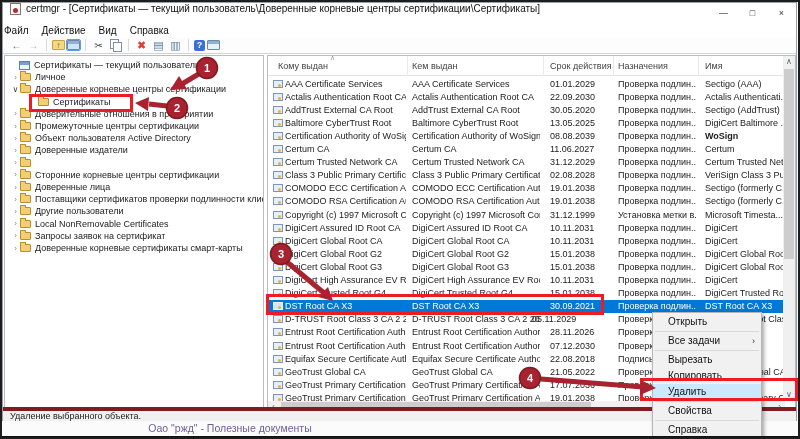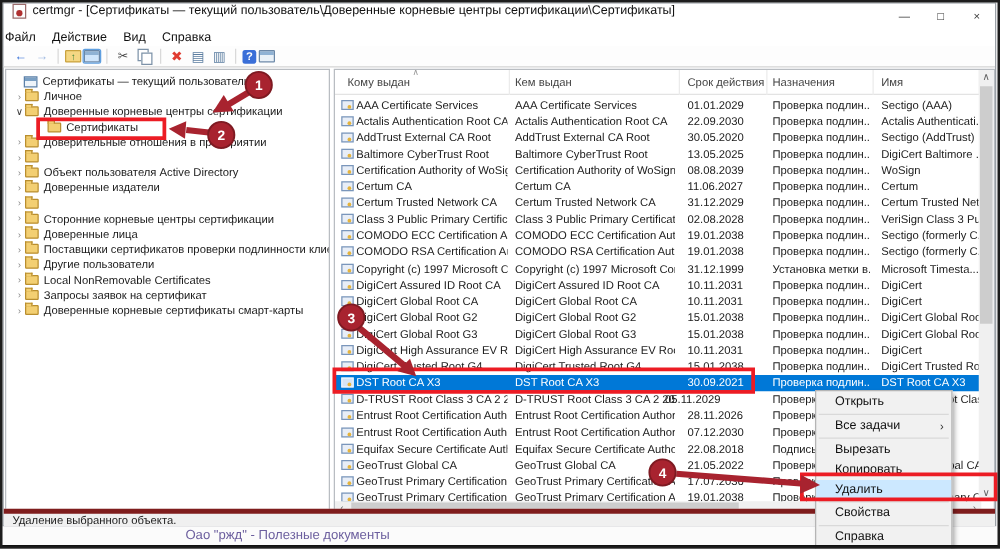--- a/index.html
+++ b/index.html
@@ -144,20 +144,21 @@
           <span>Сертификаты</span>
         </div>
         <div class="tree-row" style="top: 51.8px; padding-left: 6px;">
           <span class="tw">›</span>
           <span class="ti-f"></span>
           <span>Доверительные отношения в предприятии</span>
         </div>
         <div class="tree-row" style="top: 64px; padding-left: 6px;">
           <span class="tw">›</span>
           <span class="ti-f"></span>
+          <span>Промежуточные центры сертификации</span>
         </div>
         <div class="tree-row" style="top: 76.2px; padding-left: 6px;">
           <span class="tw">›</span>
           <span class="ti-f"></span>
           <span>Объект пользователя Active Directory</span>
         </div>
         <div class="tree-row" style="top: 88.4px; padding-left: 6px;">
           <span class="tw">›</span>
           <span class="ti-f"></span>
           <span>Доверенные издатели</span>
@@ -235,21 +236,21 @@
             <span class="lcell" style="left: 282px; width: 62px;">13.05.2025</span>
             <span class="lcell" style="left: 350px; width: 78px;">Проверка подлин...</span>
             <span class="lcell" style="left: 437px; width: 78px;">DigiCert Baltimore ...</span>
           </div>
           <div class="lrow" style="top: 73.4px; height: 13.1px;">
             <span class="cert-ic"></span>
             <span class="lcell" style="left: 17px; width: 121px;">Certification Authority of WoSign</span>
             <span class="lcell" style="left: 144px; width: 128px;">Certification Authority of WoSign</span>
             <span class="lcell" style="left: 282px; width: 62px;">08.08.2039</span>
             <span class="lcell" style="left: 350px; width: 78px;">Проверка подлин...</span>
-            <span class="lcell" style="left: 437px; width: 78px;">WoSign</span>
+            <span class="lcell" style="left: 437px; width: 78px; font-weight: bold;">WoSign</span>
           </div>
           <div class="lrow" style="top: 86.5px; height: 13.1px;">
             <span class="cert-ic"></span>
             <span class="lcell" style="left: 17px; width: 121px;">Certum CA</span>
             <span class="lcell" style="left: 144px; width: 128px;">Certum CA</span>
             <span class="lcell" style="left: 282px; width: 62px;">11.06.2027</span>
             <span class="lcell" style="left: 350px; width: 78px;">Проверка подлин...</span>
             <span class="lcell" style="left: 437px; width: 78px;">Certum</span>
           </div>
           <div class="lrow" style="top: 99.6px; height: 13.1px;">

